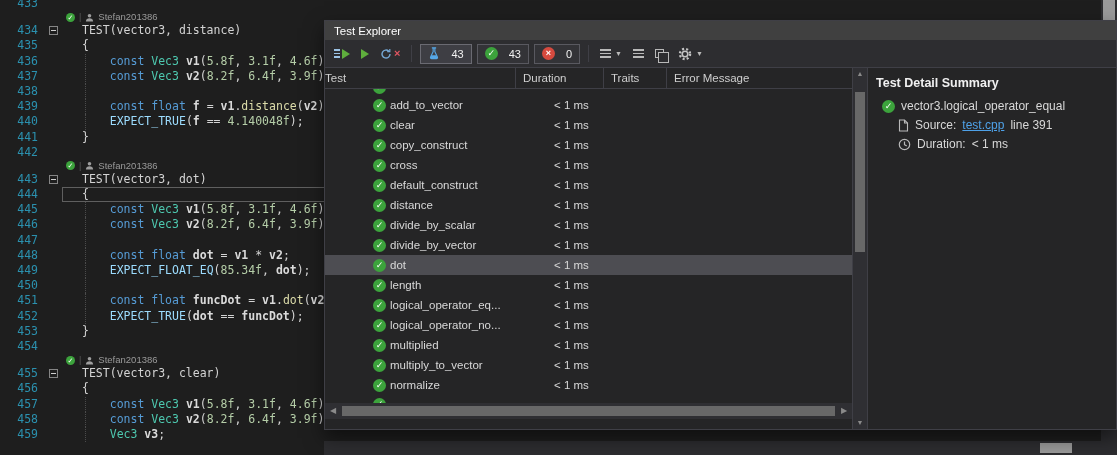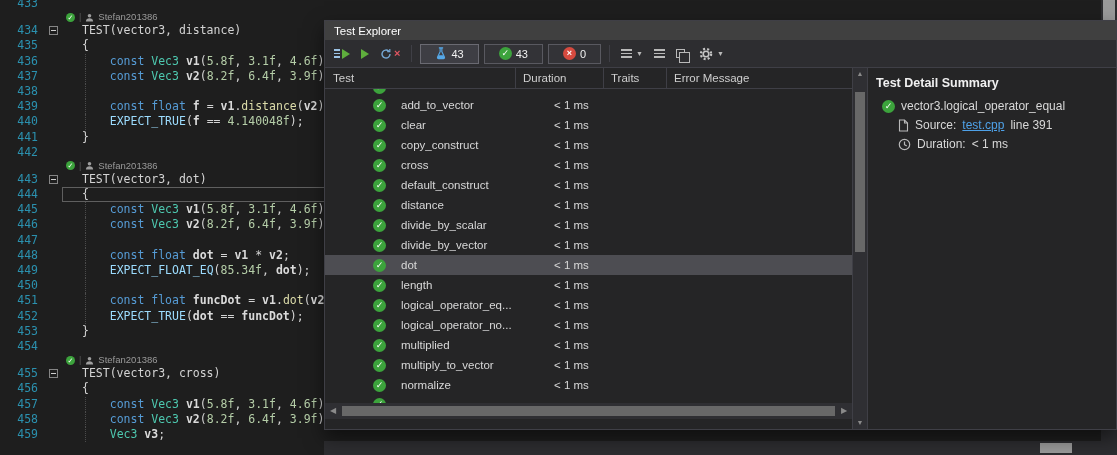--- a/index.html
+++ b/index.html
@@ -36,44 +36,44 @@
   
   .tw{position:absolute;left:324px;top:20px;width:793px;height:410px;background:#252526;
       border:1px solid #3f3f46;box-shadow:0 8px 18px rgba(0,0,0,.5)}
   .tw-title{height:19px;background:#404040;color:#fff;font-size:11.5px;display:flex;align-items:center;padding:0 9px}
   .tw-toolbar{height:28px;background:#2d2d30;display:flex;align-items:center;padding:0 6px;gap:5px;border-bottom:1px solid #3f3f46}
   .tb-btn{height:22px;display:flex;align-items:center;justify-content:center;padding:0 3px;border-radius:2px;gap:2px}
   .tri{width:0;height:0;border-left:8px solid #5fae3d;border-top:5px solid transparent;border-bottom:5px solid transparent}
   .mini-lines{width:6px;height:9px;background:repeating-linear-gradient(to bottom,#9cc3e5 0 1.5px,transparent 1.5px 3.5px)}
   .redx-sm{color:#e05561;font-size:11px;font-weight:bold;line-height:1}
   .tb-sep{width:1px;height:17px;background:#3f3f46;margin:0 3px}
-  .tb-badge{display:flex;align-items:center;gap:4px;height:20px;padding:0 14px;border:1px solid #595960;
+  .tb-badge{display:flex;align-items:center;gap:11px;height:20px;padding:0 7px;border:1px solid #595960;
             background:#333337;color:#f1f1f1;font-size:11px}
   .tb-badge.active{background:#3e3e44;border-color:#6a6a72}
   .chk{width:13px;height:13px;border-radius:50%;background:#3ca33c;color:#fff;font-size:9px;font-weight:bold;
        display:flex;align-items:center;justify-content:center;flex:0 0 auto;line-height:13px}
   .redx{width:13px;height:13px;border-radius:50%;background:#d64a3f;color:#fff;font-size:9px;font-weight:bold;
        display:flex;align-items:center;justify-content:center;flex:0 0 auto;line-height:13px}
   .ico-list{width:11px;height:9px;background:repeating-linear-gradient(to bottom,#b9b9b9 0 1.5px,transparent 1.5px 3.5px)}
   .caret-dn{color:#b9b9b9;font-size:7px;margin-left:2px}
   .ico-layers{width:9px;height:9px;border:1px solid #b9b9b9;position:relative;background:#2d2d30;margin-right:3px}
   .ico-layers::after{content:"";position:absolute;left:2px;top:2px;width:9px;height:9px;border:1px solid #b9b9b9;background:#2d2d30}
 
   .tw-body{position:absolute;top:47px;left:0;right:0;bottom:0;display:flex}
   .pane-left{width:527px;position:relative;background:#252526;flex:0 0 auto}
   .cols{height:21px;display:flex;align-items:center;font-size:11.5px;color:#cfcfcf;border-bottom:1px solid #3f3f46}
   .col{height:100%;display:flex;align-items:center;border-right:1px solid #3f3f46;padding-left:7px}
-  .col-test{width:191px;padding-left:8px}
+  .col-test{width:191px;padding-left:0}
   .col-duration{width:88px}
   .col-traits{width:63px}
   .col-error{flex:1;border-right:none}
   .rows{position:absolute;top:21px;left:0;right:0;bottom:26px;overflow:hidden}
   .trow{position:relative;height:20px;display:flex;align-items:center;padding-left:48px;font-size:11.5px;color:#d8d8d8}
   .trow.sel{background:#4d4d52}
-  .tname{margin-left:15px;white-space:nowrap}
+  .tname{margin-left:4px;white-space:nowrap}
   .tdur{position:absolute;left:229px;white-space:nowrap}
   .trow.partial-top{height:6px;overflow:hidden;align-items:flex-start}
   .trow.partial-top .chk{margin-top:-8px}
   .trow.partial-bottom{height:10px;overflow:hidden;align-items:flex-start}
   .trow.partial-bottom .chk{margin-top:3px}
   .hscroll{position:absolute;left:0;right:0;bottom:10px;height:16px;background:#2f2f33;display:flex;align-items:center;justify-content:space-between}
   .harrow{width:16px;text-align:center;color:#8a8a8a;font-size:8px;line-height:16px}
   .hthumb{position:absolute;left:17px;right:17px;top:3px;bottom:3px;background:#686868}
   .vscroll{width:15px;background:#2f2f33;position:relative;border-left:1px solid #3f3f46;flex:0 0 auto}
   .varrow{position:absolute;left:0;right:0;text-align:center;color:#8a8a8a;font-size:7px;height:12px;line-height:12px}
@@ -119,21 +119,21 @@
       <div class="crow guide"><span class="lnum">449</span><span class="foldcol"></span><span class="ccontent"><span class="pl">    </span><span class="mc">EXPECT_FLOAT_EQ</span><span class="pl">(</span><span class="nu">85.34f</span><span class="pl">, </span><span class="va">dot</span><span class="pl">);</span></span></div>
       <div class="crow guide"><span class="lnum">450</span><span class="foldcol"></span><span class="ccontent"></span></div>
       <div class="crow guide"><span class="lnum">451</span><span class="foldcol"></span><span class="ccontent"><span class="pl">    </span><span class="kw">const</span><span class="pl"> </span><span class="kw">float</span><span class="pl"> </span><span class="va">funcDot</span><span class="pl"> = </span><span class="va">v1</span><span class="pl">.</span><span class="fn">dot</span><span class="pl">(</span><span class="va">v2</span><span class="pl">);</span></span></div>
       <div class="crow guide"><span class="lnum">452</span><span class="foldcol"></span><span class="ccontent"><span class="pl">    </span><span class="mc">EXPECT_TRUE</span><span class="pl">(</span><span class="va">dot</span><span class="pl"> == </span><span class="va">funcDot</span><span class="pl">);</span></span></div>
       <div class="crow"><span class="lnum">453</span><span class="foldcol"></span><span class="ccontent"><span class="pl">}</span></span></div>
       <div class="crow"><span class="lnum">454</span><span class="foldcol"></span><span class="ccontent"></span></div>
       <div class="crow clrow"><span class="lnum"></span><span class="foldcol"></span><span class="clcontent"><span class="clchk">✓</span><span class="clsep">|</span><svg width="9" height="9" viewBox="0 0 10 10">
             <circle cx="5" cy="3" r="2" fill="#9e9e9e"></circle>
             <path d="M1 9.5c0-2.3 1.8-3.6 4-3.6s4 1.3 4 3.6z" fill="#9e9e9e"></path>
           </svg><span class="clauthor">Stefan201386</span></span></div>
-      <div class="crow"><span class="lnum">455</span><span class="foldcol"><span class="foldbox"></span></span><span class="ccontent"><span class="pl">TEST(vector3, cross)</span></span></div>
+      <div class="crow"><span class="lnum">455</span><span class="foldcol"><span class="foldbox"></span></span><span class="ccontent"><span class="pl">TEST(vector3, clear)</span></span></div>
       <div class="crow"><span class="lnum">456</span><span class="foldcol"></span><span class="ccontent"><span class="pl">{</span></span></div>
       <div class="crow guide"><span class="lnum">457</span><span class="foldcol"></span><span class="ccontent"><span class="pl">    </span><span class="kw">const</span><span class="pl"> </span><span class="ty">Vec3</span><span class="pl"> </span><span class="va">v1</span><span class="pl">(</span><span class="nu">5.8f</span><span class="pl">, </span><span class="nu">3.1f</span><span class="pl">, </span><span class="nu">4.6f</span><span class="pl">);</span></span></div>
       <div class="crow guide"><span class="lnum">458</span><span class="foldcol"></span><span class="ccontent"><span class="pl">    </span><span class="kw">const</span><span class="pl"> </span><span class="ty">Vec3</span><span class="pl"> </span><span class="va">v2</span><span class="pl">(</span><span class="nu">8.2f</span><span class="pl">, </span><span class="nu">6.4f</span><span class="pl">, </span><span class="nu">3.9f</span><span class="pl">);</span></span></div>
       <div class="crow guide"><span class="lnum">459</span><span class="foldcol"></span><span class="ccontent"><span class="pl">    </span><span class="ty">Vec3</span><span class="pl"> </span><span class="va">v3</span><span class="pl">;</span></span></div>
     </div>
 
   <div class="ed-vscroll">
     <div class="ed-vthumb"></div>
   </div>
   <div class="ed-hscroll">

